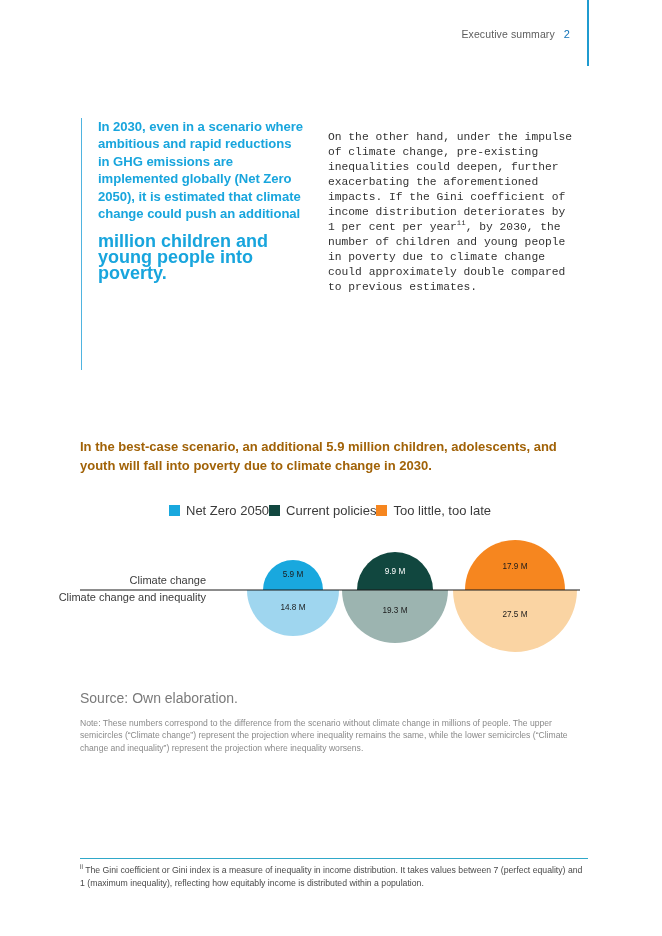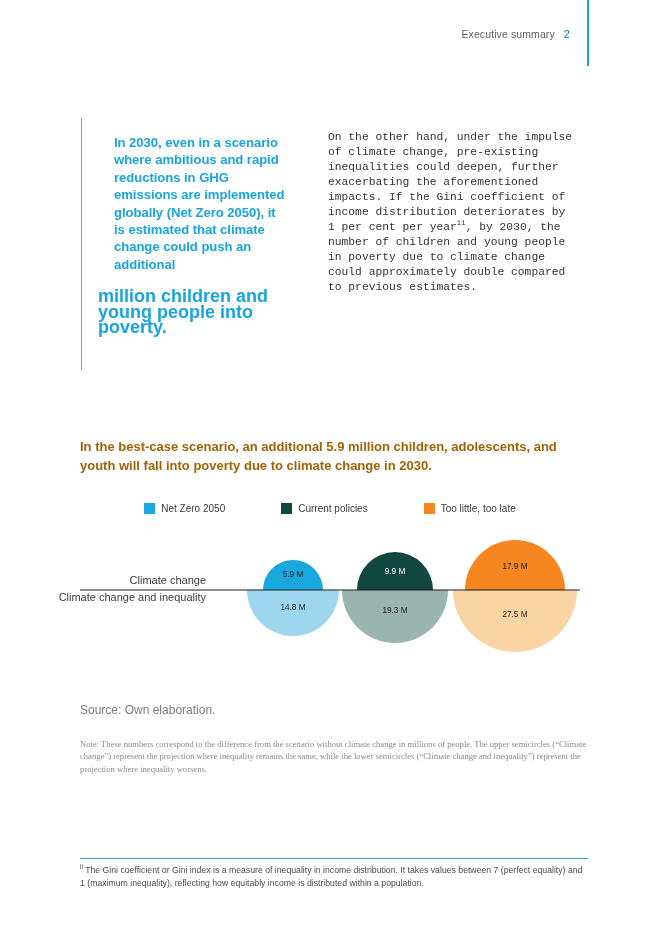--- a/index.html
+++ b/index.html
@@ -50,21 +50,21 @@
     border-left: 1.6px solid #4fb4e0;
     padding-left: 16px;
     box-sizing: border-box;
     height: 252px;
   }
   .quote-lead {
     color: #18a5dd;
     font-size: 13.1px;
     font-weight: bold;
     line-height: 17.4px;
-    margin: 16px;
+    margin: 0;
     letter-spacing: -0.05px;
   }
   .big-number {
     color: #18a5dd;
     font-size: 66px;
     font-weight: bold;
     line-height: 66px;
     margin: 15px 0 0 0;
     letter-spacing: -1px;
   }
@@ -109,22 +109,21 @@
   }
 
   
   .legend {
     position: absolute;
     top: 503px;
     left: 80px;
     width: 500px;
     display: flex;
     justify-content: center;
-    gap: 56px;
-    font-size: 10px;
+    font-size: 13px;
     color: #3b3b3b;
   }
   .legend-item {
     display: flex;
     align-items: center;
     gap: 6px;
   }
   .legend-swatch {
     width: 11px;
     height: 11px;
@@ -161,31 +160,30 @@
     width: 508px;
   }
   .caption-title {
     font-size: 10.9px;
     font-weight: bold;
     line-height: 14.8px;
     color: #555555;
     margin: 0;
   }
   .caption-source {
-    font-size: 12px;
+    font-size: 14px;
     color: #7a7a7a;
-    margin: 21px 0 0 0;
+    margin: 9px 0 0 0;
     line-height: 12px;
   }
   .caption-note {
     font-size: 8.6px;
     color: #8a8a8a;
-    margin: 22px 0 0 0;
+    margin: 13px 0 0 0;
     line-height: 12.3px;
-    font-family: Liberation Serif, serif;
   }
 
   
   .footnote-rule {
     position: absolute;
     left: 80px;
     top: 858px;
     width: 508px;
     height: 1.2px;
     background: #2fa8c9;

